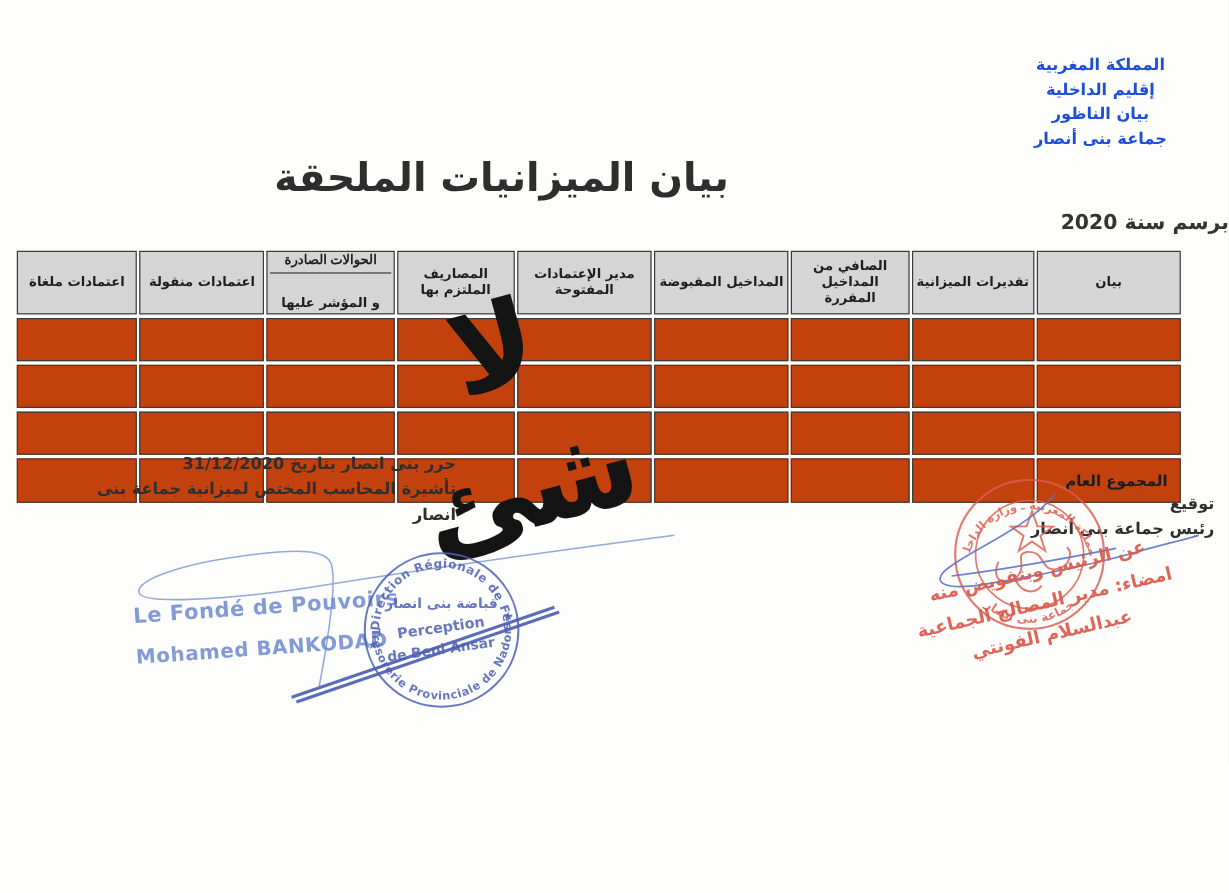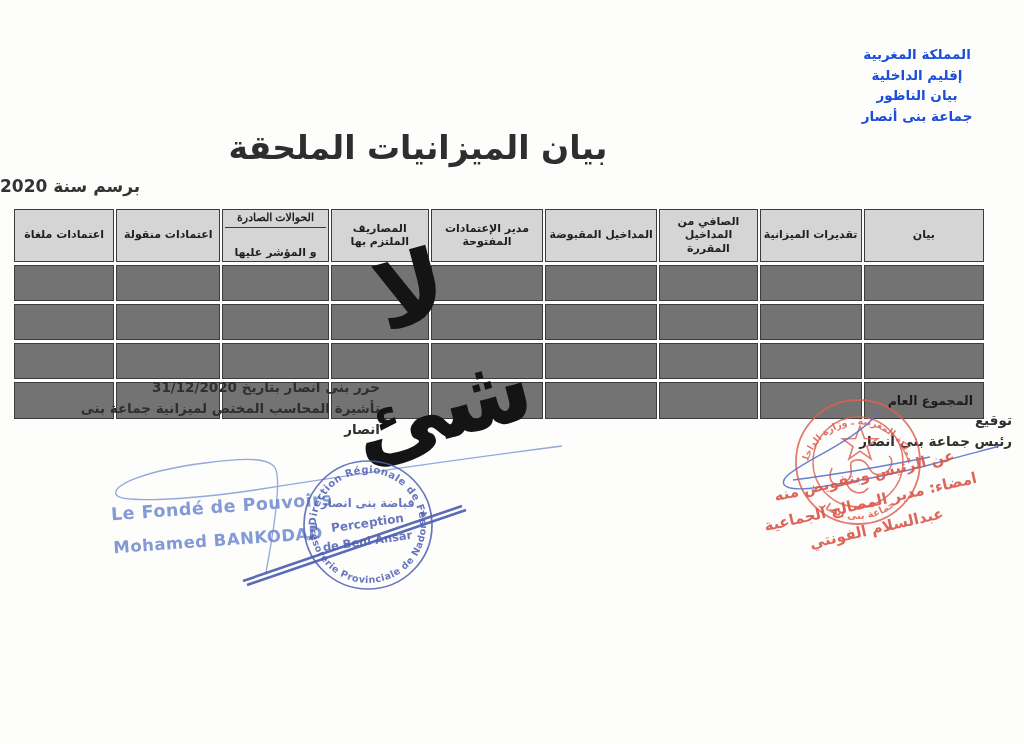--- a/index.html
+++ b/index.html
@@ -4,28 +4,28 @@
 <style>
   html,body{margin:0;padding:0;background:#e8e8e8;}
   .page{position:relative;width:1024px;height:744px;background:#fdfdfc;overflow:hidden;
         font-family:"DejaVu Sans",sans-serif;color:#262626;}
   
   .hdr-right{position:absolute;top:44px;right:12px;width:190px;text-align:center;
              direction:rtl;font-weight:bold;font-size:13.5px;line-height:20.5px;color:#1d4ed8;}
   
   .title{position:absolute;top:128px;left:0;width:836px;text-align:center;
          font-size:33px;font-weight:bold;color:#2e2e2e;letter-spacing:0;}
-  .subtitle{position:absolute;top:176px;left:0;width:1024px;text-align:left;
+  .subtitle{position:absolute;top:176px;left:0;width:1024px;text-align:right;
             font-size:17px;font-weight:bold;color:#333;}
   
   table.budget{position:absolute;top:206px;left:12px;width:974px;direction:rtl;
                border-collapse:separate;border-spacing:2px 3px;table-layout:fixed;}
   table.budget th{background:#d5d5d5;border:1.6px solid #3c3c3c;font-size:11px;font-weight:bold;
                   color:#1f1f1f;text-align:center;vertical-align:middle;height:36px;padding:1px 2px;line-height:1.25;}
-  table.budget td{background:#737373;border:1.6px solid #3c3c3c;height:26px;padding:4px 6px;}
+  table.budget td{background:#c2410c;border:1.6px solid #3c3c3c;height:26px;padding:4px 6px;}
   table.budget tr.total td{height:27px;}
   table.budget tr.total td.lbl{font-weight:bold;font-size:12.5px;text-align:right;padding-right:10px;color:#1d1d1d;}
   .split-top{border-bottom:1.5px solid #3c3c3c;padding-bottom:2px;margin-bottom:18px;font-family:Liberation Serif, serif;}
   
   .handwritten{position:absolute;top:228px;left:306px;width:240px;text-align:center;direction:rtl;
                font-size:96px;font-weight:900;color:#141414;transform:rotate(-15deg);
                line-height:120px;letter-spacing:-4px;pointer-events:none;}
   
   .foot-left{position:absolute;top:377px;left:58px;width:322px;direction:rtl;text-align:right;
              font-weight:bold;font-size:13.5px;line-height:21px;color:#2f2f2f;}

